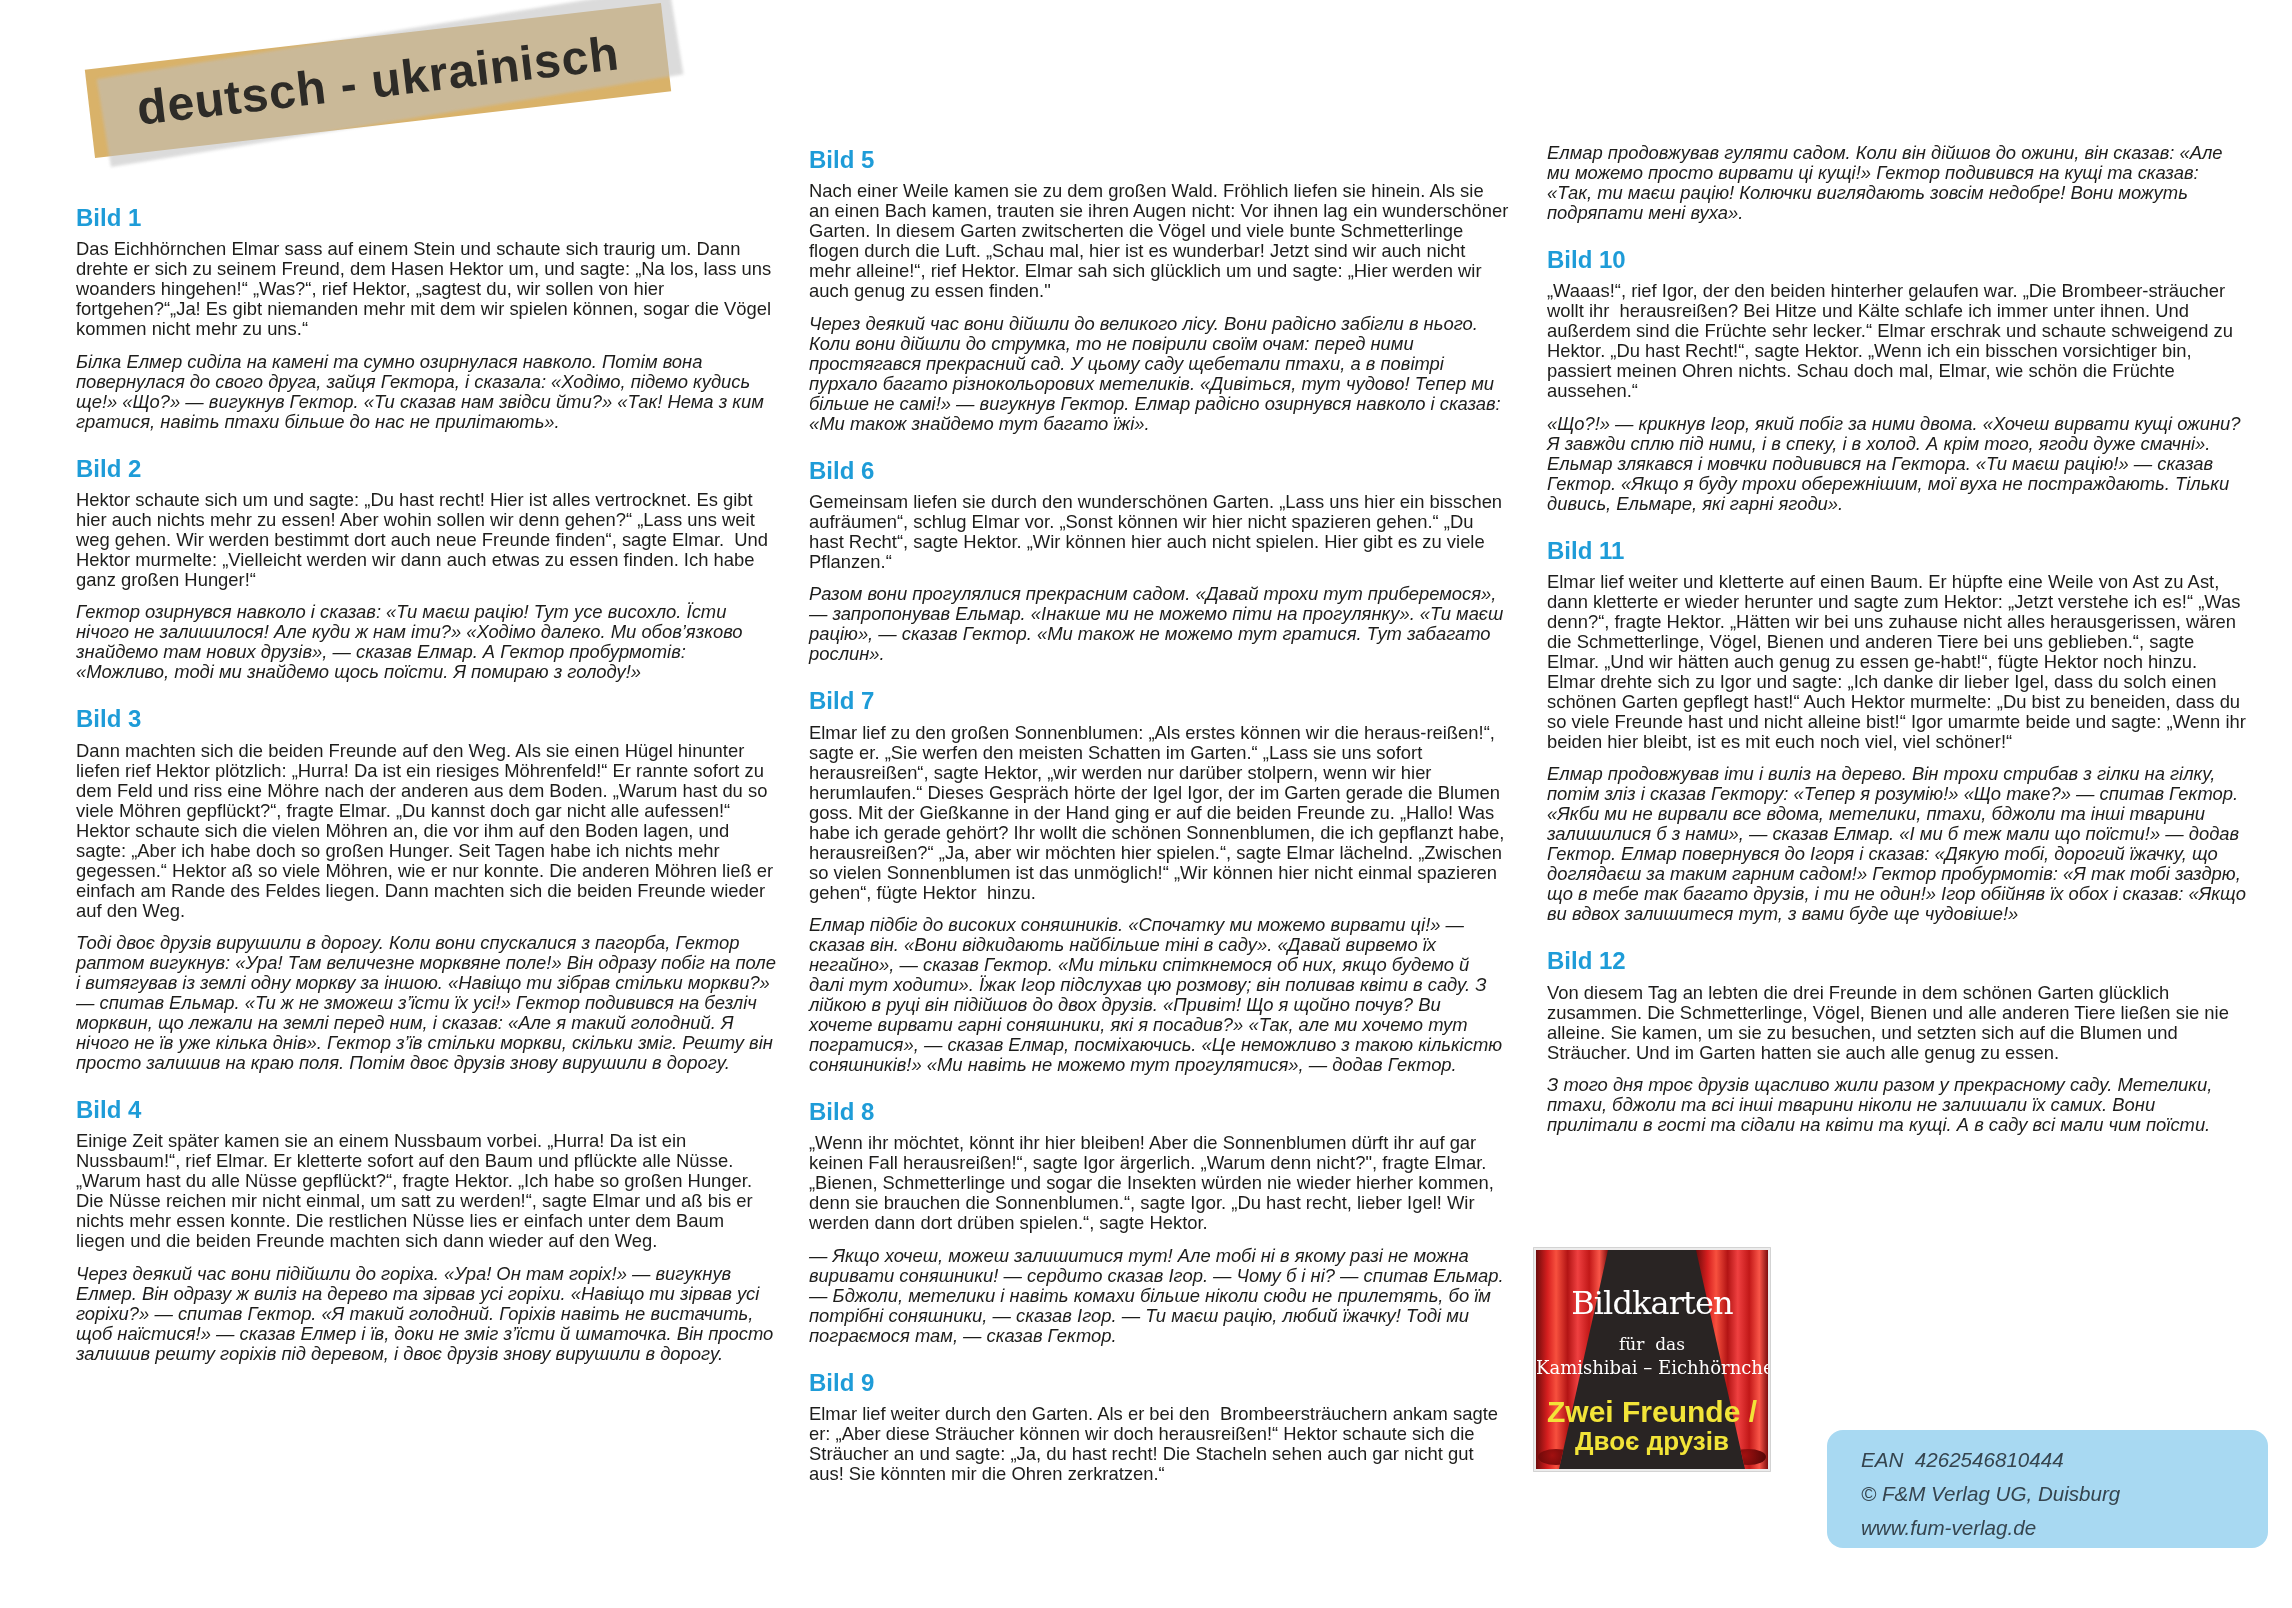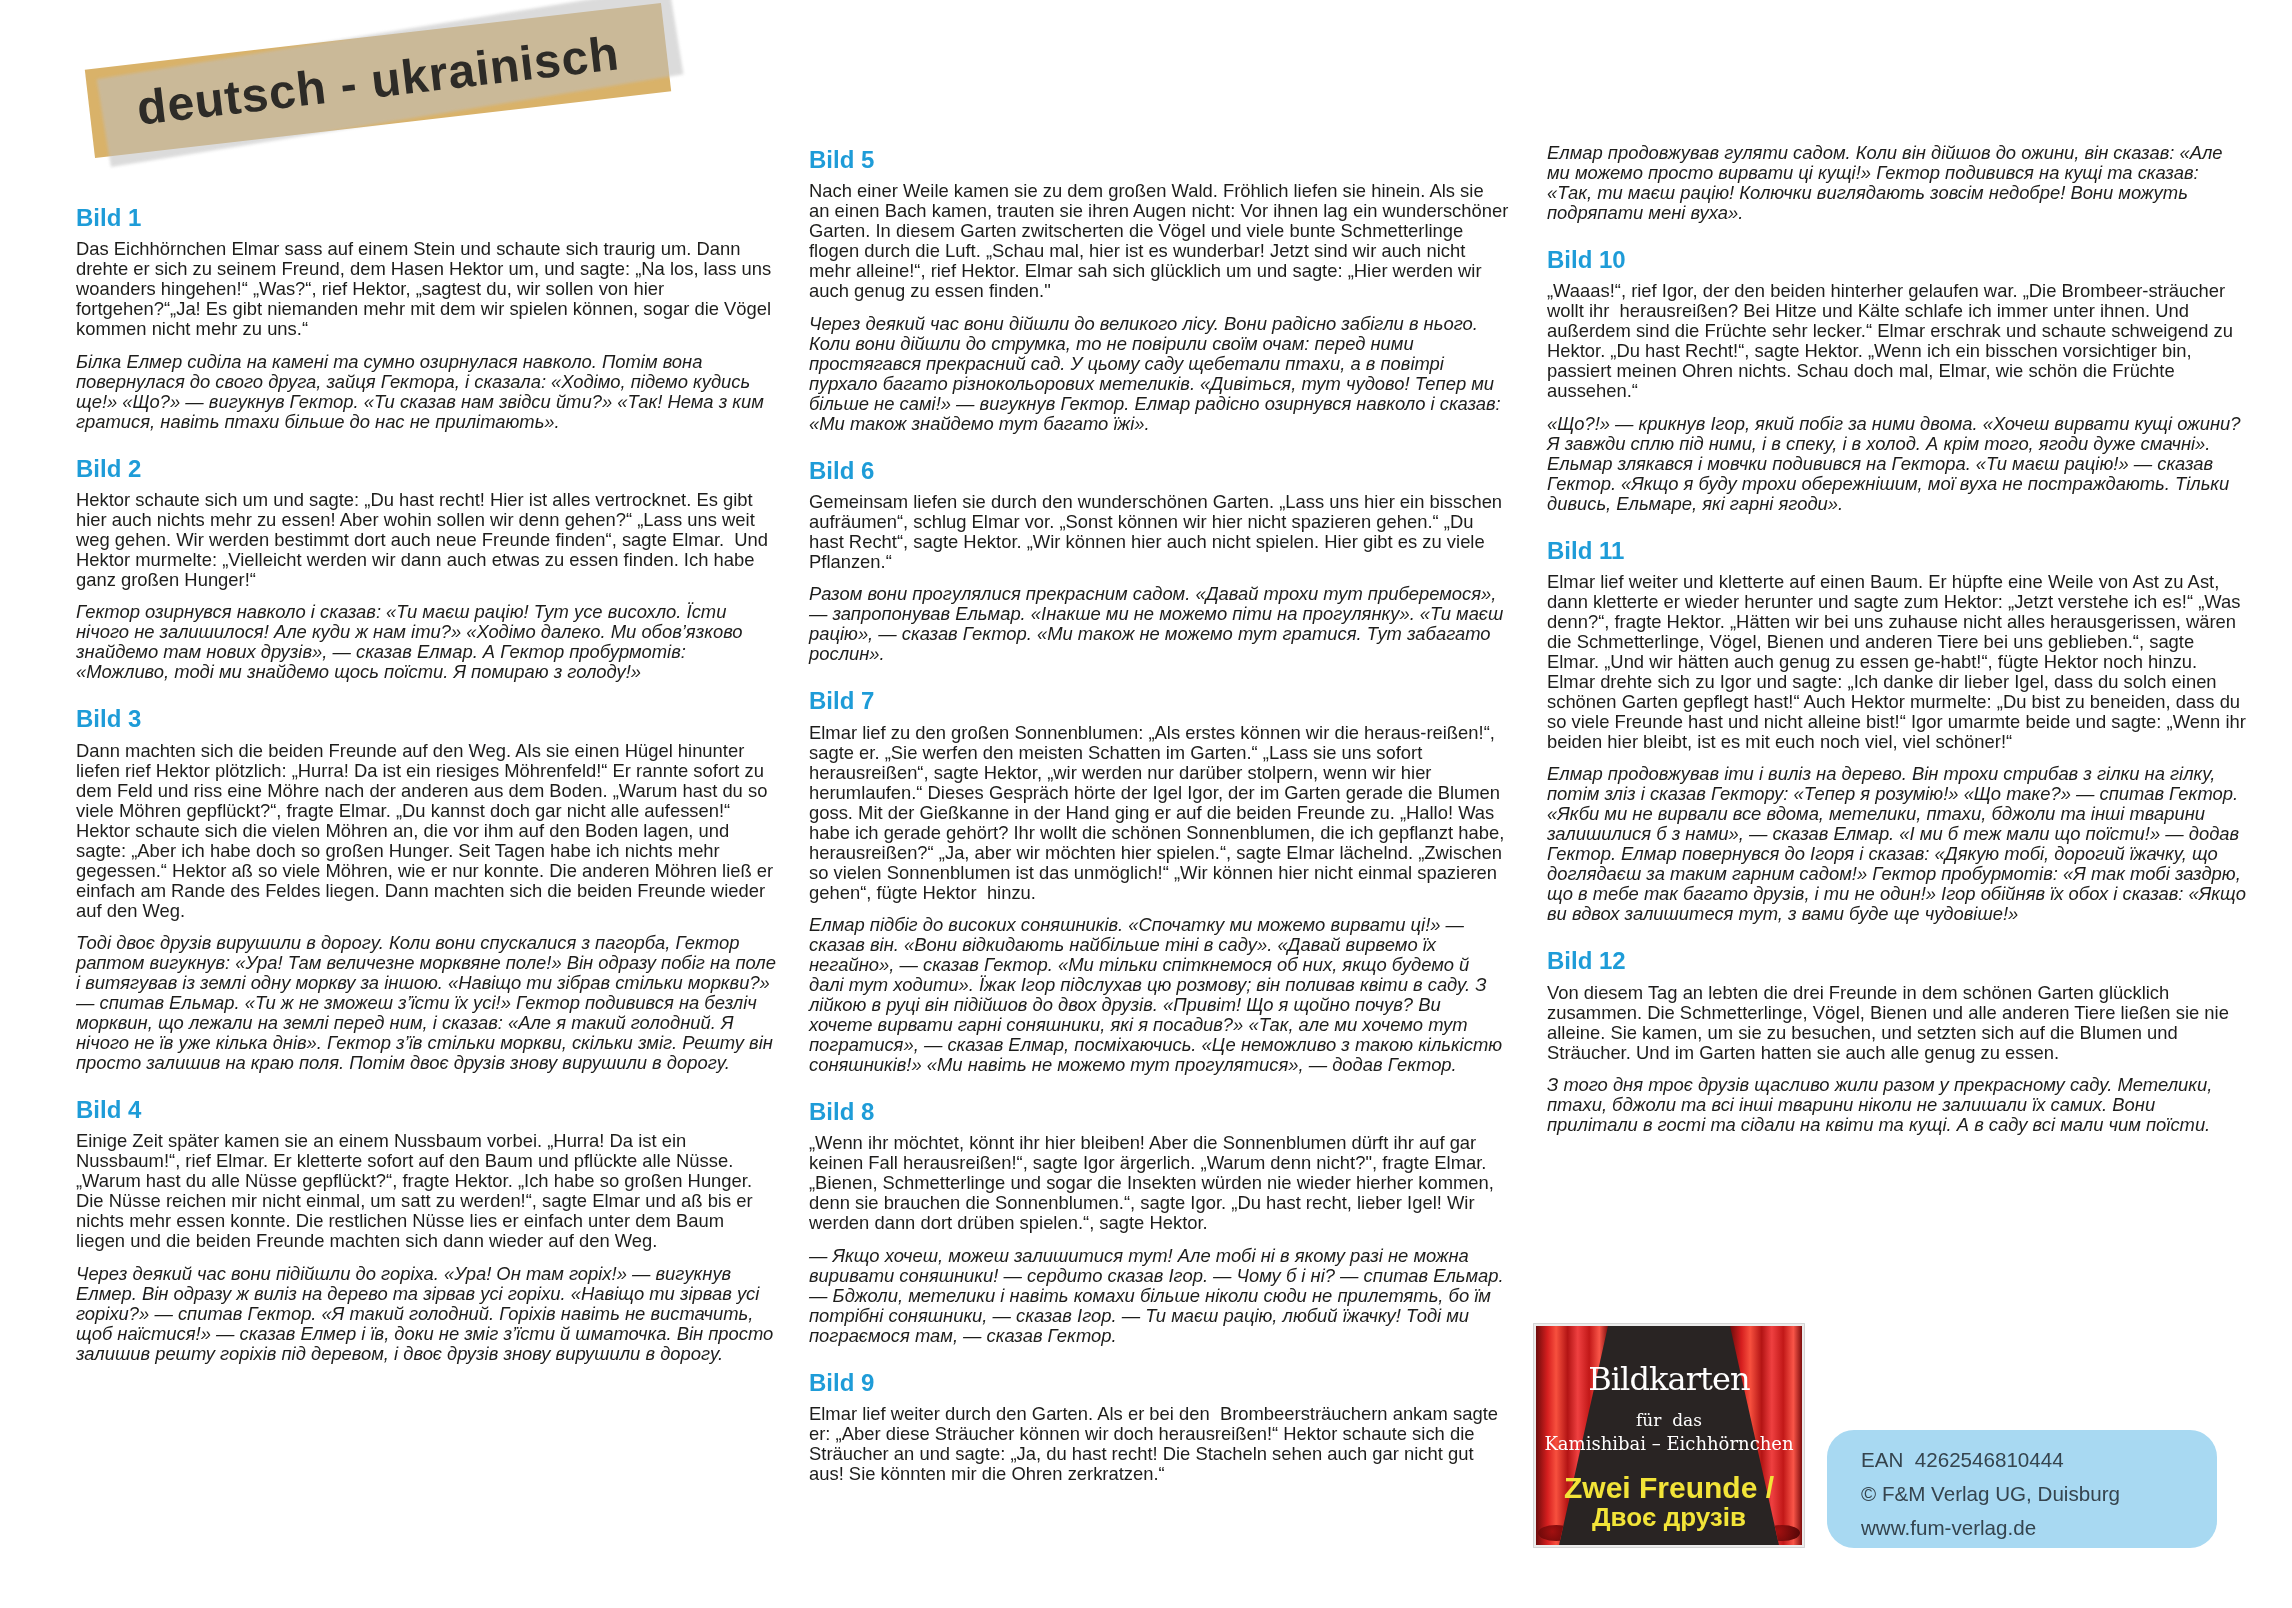--- a/index.html
+++ b/index.html
@@ -34,21 +34,21 @@
   .col[data-col="2"]{left:809px;top:146px;}
   .col[data-col="3"]{left:1547px;top:143px;}
   section h2{color:var(--heading_blue);font-size:24px;font-weight:bold;
     margin:23px 0 7.2px 0;}
   .col section:first-child h2{margin-top:0;}
   section p{font-size:18.4px;line-height:20px;margin:0 0 12.5px 0;
     white-space:pre-wrap;}
   section p.uk{font-style:italic;}
 
   
-  .theatre-card{position:absolute;left:1534px;top:1324px;width:270px;height:223px;
+  .theatre-card{position:absolute;left:1534px;top:1248px;width:236px;height:223px;
     background:var(--card_black);border:2.7px solid #ececec;
     box-shadow:0 0 0 0.9px #cfcfcf;overflow:hidden;}
   .curtain{position:absolute;top:0;bottom:0;width:72px;
     background:linear-gradient(90deg,#6e0b0b 0%,#d61f1f 16%,#f7503e 28%,
       #b31414 44%,#ef4040 58%,#c21818 74%,#f95548 88%,#7e0d0d 100%);}
   .curtain.left{left:0;clip-path:polygon(0 0,100% 0,32% 100%,0 100%);}
   .curtain.right{right:0;clip-path:polygon(0 0,100% 0,100% 100%,68% 100%);}
   .curtain::after{content:"";position:absolute;bottom:3.6px;width:36px;height:16px;
     background:radial-gradient(circle at 40% 40%,#a31010,#4d0606);border-radius:50%;}
   .curtain.left::after{left:1.8px;}
@@ -56,23 +56,23 @@
   .card-text{position:absolute;left:0;right:0;text-align:center;color:#fff;
     white-space:pre;z-index:3;}
   .card-title{top:34px;font-family:"DejaVu Serif",serif;font-size:32px;
     letter-spacing:-0.9px;}
   .card-line2{top:84px;font-family:"DejaVu Serif",serif;font-size:17px;}
   .card-line3{top:107px;font-family:"DejaVu Serif",serif;font-size:18px;}
   .card-sub1{top:145px;font-size:30px;font-weight:bold;color:var(--card_yellow);}
   .card-sub2{top:176px;font-size:26px;font-weight:bold;color:var(--card_yellow);}
 
   
-  .info-box{position:absolute;left:1827px;top:1430px;width:390px;height:118px;
-    background:var(--info_bg);border-radius:27px;
-    padding:13.4px 0 0 34px;color:var(--info_text);}
+  .info-box{position:absolute;left:1827px;top:1430px;width:441px;height:118px;
+    background:var(--info_bg);border-radius:16px;
+    padding:13.4px 0 0 34px;color:var(--info_text);font-style:italic;}
   .info-box p{font-size:20.6px;line-height:34px;white-space:pre;}
 </style>
 </head>
 <body>
 
 <div class="page">
 
   <div class="banner">
     <span class="banner-label">deutsch - ukrainisch</span>
   </div>

